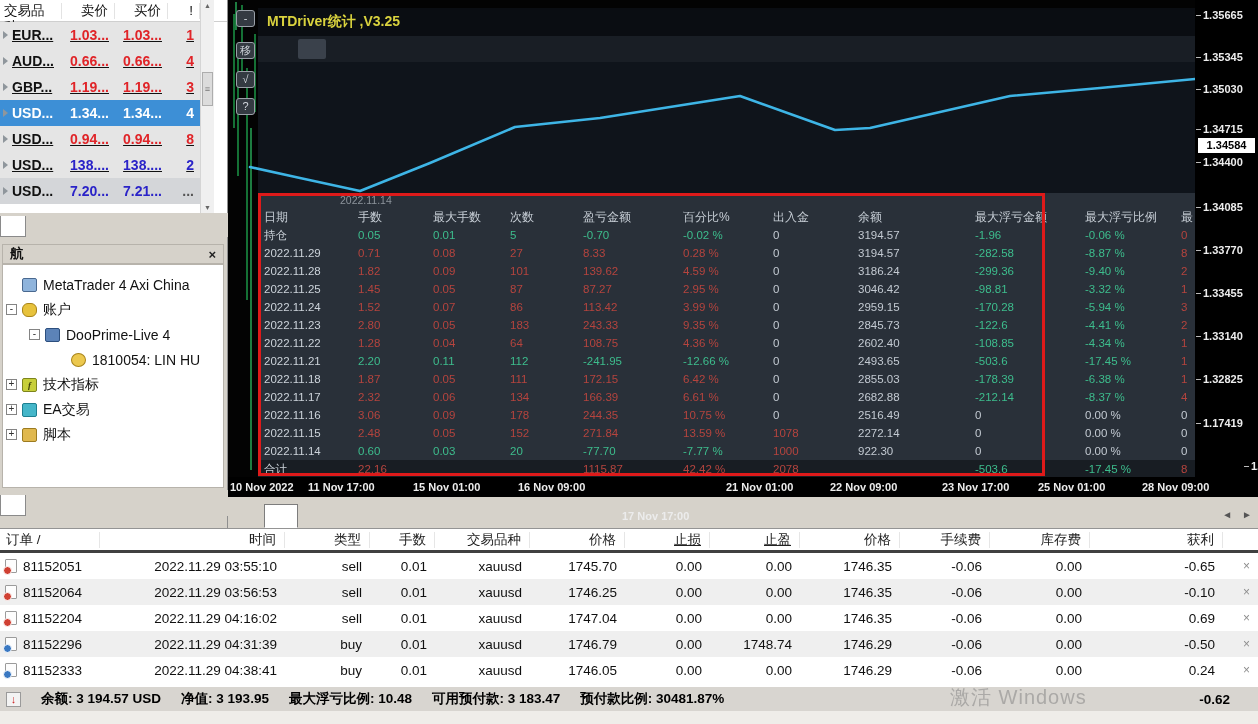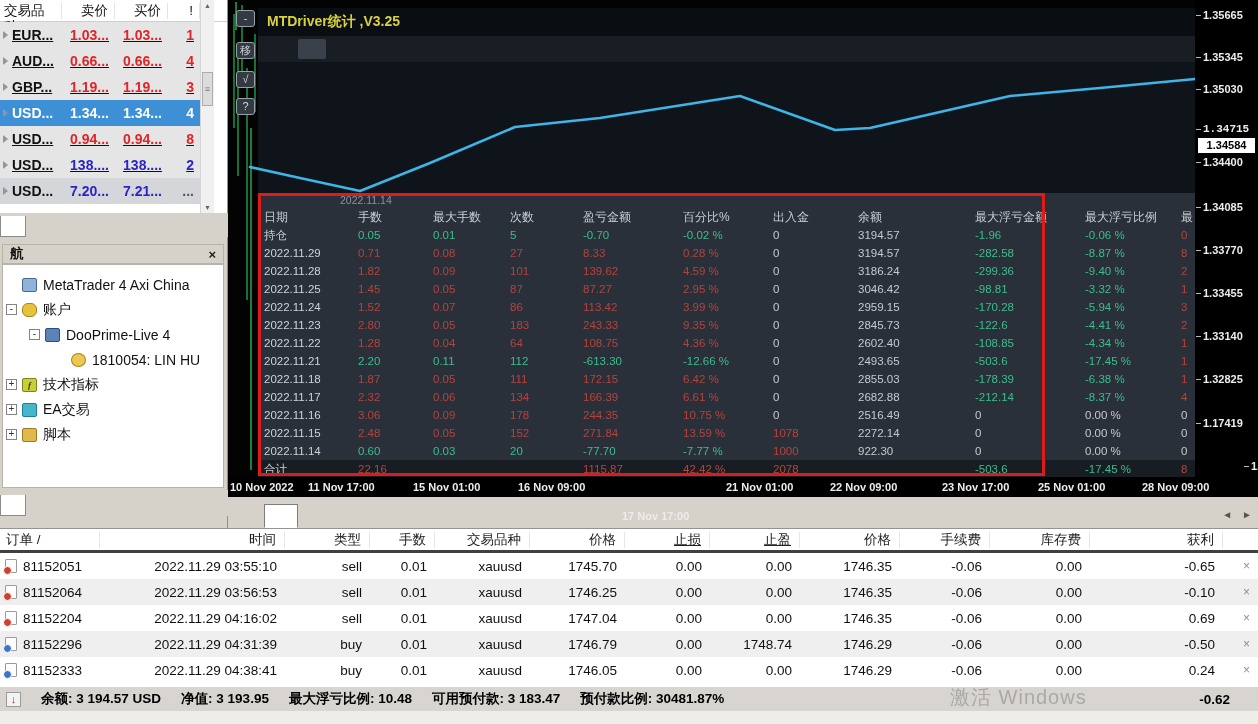--- a/index.html
+++ b/index.html
@@ -84,21 +84,21 @@
   .c-date{color:#ccd3da;}
   .t-r{color:#b5443e;} .t-g{color:#3dbd8d;} .t-w{color:#c3cad2;}
   .total{background:rgba(8,10,14,0.5);}
   .redrect{position:absolute;left:30px;top:193px;width:787px;height:283px;border:3px solid #de1a1a;z-index:5;pointer-events:none;}
 
   .pscale{position:absolute;left:967px;top:0;width:63px;height:477px;background:#000;z-index:3;
           font-size:11px;font-weight:bold;color:#ededed;}
   .ptick{position:absolute;left:8px;}
   .ptick::before{content:"";position:absolute;left:-7px;top:6px;width:5px;height:1px;background:#bbb;}
   .ptick:nth-child(1){top:9px;}  .ptick:nth-child(2){top:51px;} .ptick:nth-child(3){top:83px;}
-  .ptick:nth-child(4){top:123px;font-family:Liberation Mono, monospace;}.ptick:nth-child(5){top:156px;}.ptick:nth-child(6){top:201px;}
+  .ptick:nth-child(4){top:123px;}.ptick:nth-child(5){top:156px;}.ptick:nth-child(6){top:201px;}
   .ptick:nth-child(7){top:244px;}.ptick:nth-child(8){top:287px;}.ptick:nth-child(9){top:330px;}
   .ptick:nth-child(10){top:373px;}.ptick:nth-child(11){top:417px;}.ptick:nth-child(12){top:460px;margin-left:48px;}
   .pcur{position:absolute;left:3px;top:138px;width:57px;height:15px;background:#fff;color:#000;
         text-align:center;line-height:15px;font-size:11px;font-weight:bold;z-index:4;}
   .taxis{position:absolute;left:0;top:477px;width:1030px;height:20px;background:#000;z-index:2;
          font-size:11px;font-weight:bold;color:#ececec;}
   .tlabel{position:absolute;top:4px;white-space:nowrap;}
   .tlabel:nth-child(1){left:2px;}  .tlabel:nth-child(2){left:80px;} .tlabel:nth-child(3){left:185px;}
   .tlabel:nth-child(4){left:290px;}.tlabel:nth-child(5){left:394px;margin-top:29px;}.tlabel:nth-child(6){left:498px;}
   .tlabel:nth-child(7){left:602px;}.tlabel:nth-child(8){left:706px;margin-left:8px;}.tlabel:nth-child(9){left:810px;}
@@ -419,21 +419,21 @@
           <span class="t-w">2602.40</span>
           <span class="t-g">-108.85</span>
           <span class="t-g">-4.34 %</span>
           <span class="t-r">1</span>
         </div>
           <div class="srow">
           <span class="c-date">2022.11.21</span>
           <span class="t-g">2.20</span>
           <span class="t-g">0.11</span>
           <span class="t-g">112</span>
-          <span class="t-g">-613.30</span>
+          <span class="t-g">-241.95</span>
           <span class="t-g">-12.66 %</span>
           <span class="t-w">0</span>
           <span class="t-w">2493.65</span>
           <span class="t-g">-503.6</span>
           <span class="t-g">-17.45 %</span>
           <span class="t-r">1</span>
         </div>
           <div class="srow">
           <span class="c-date">2022.11.18</span>
           <span class="t-r">1.87</span>

